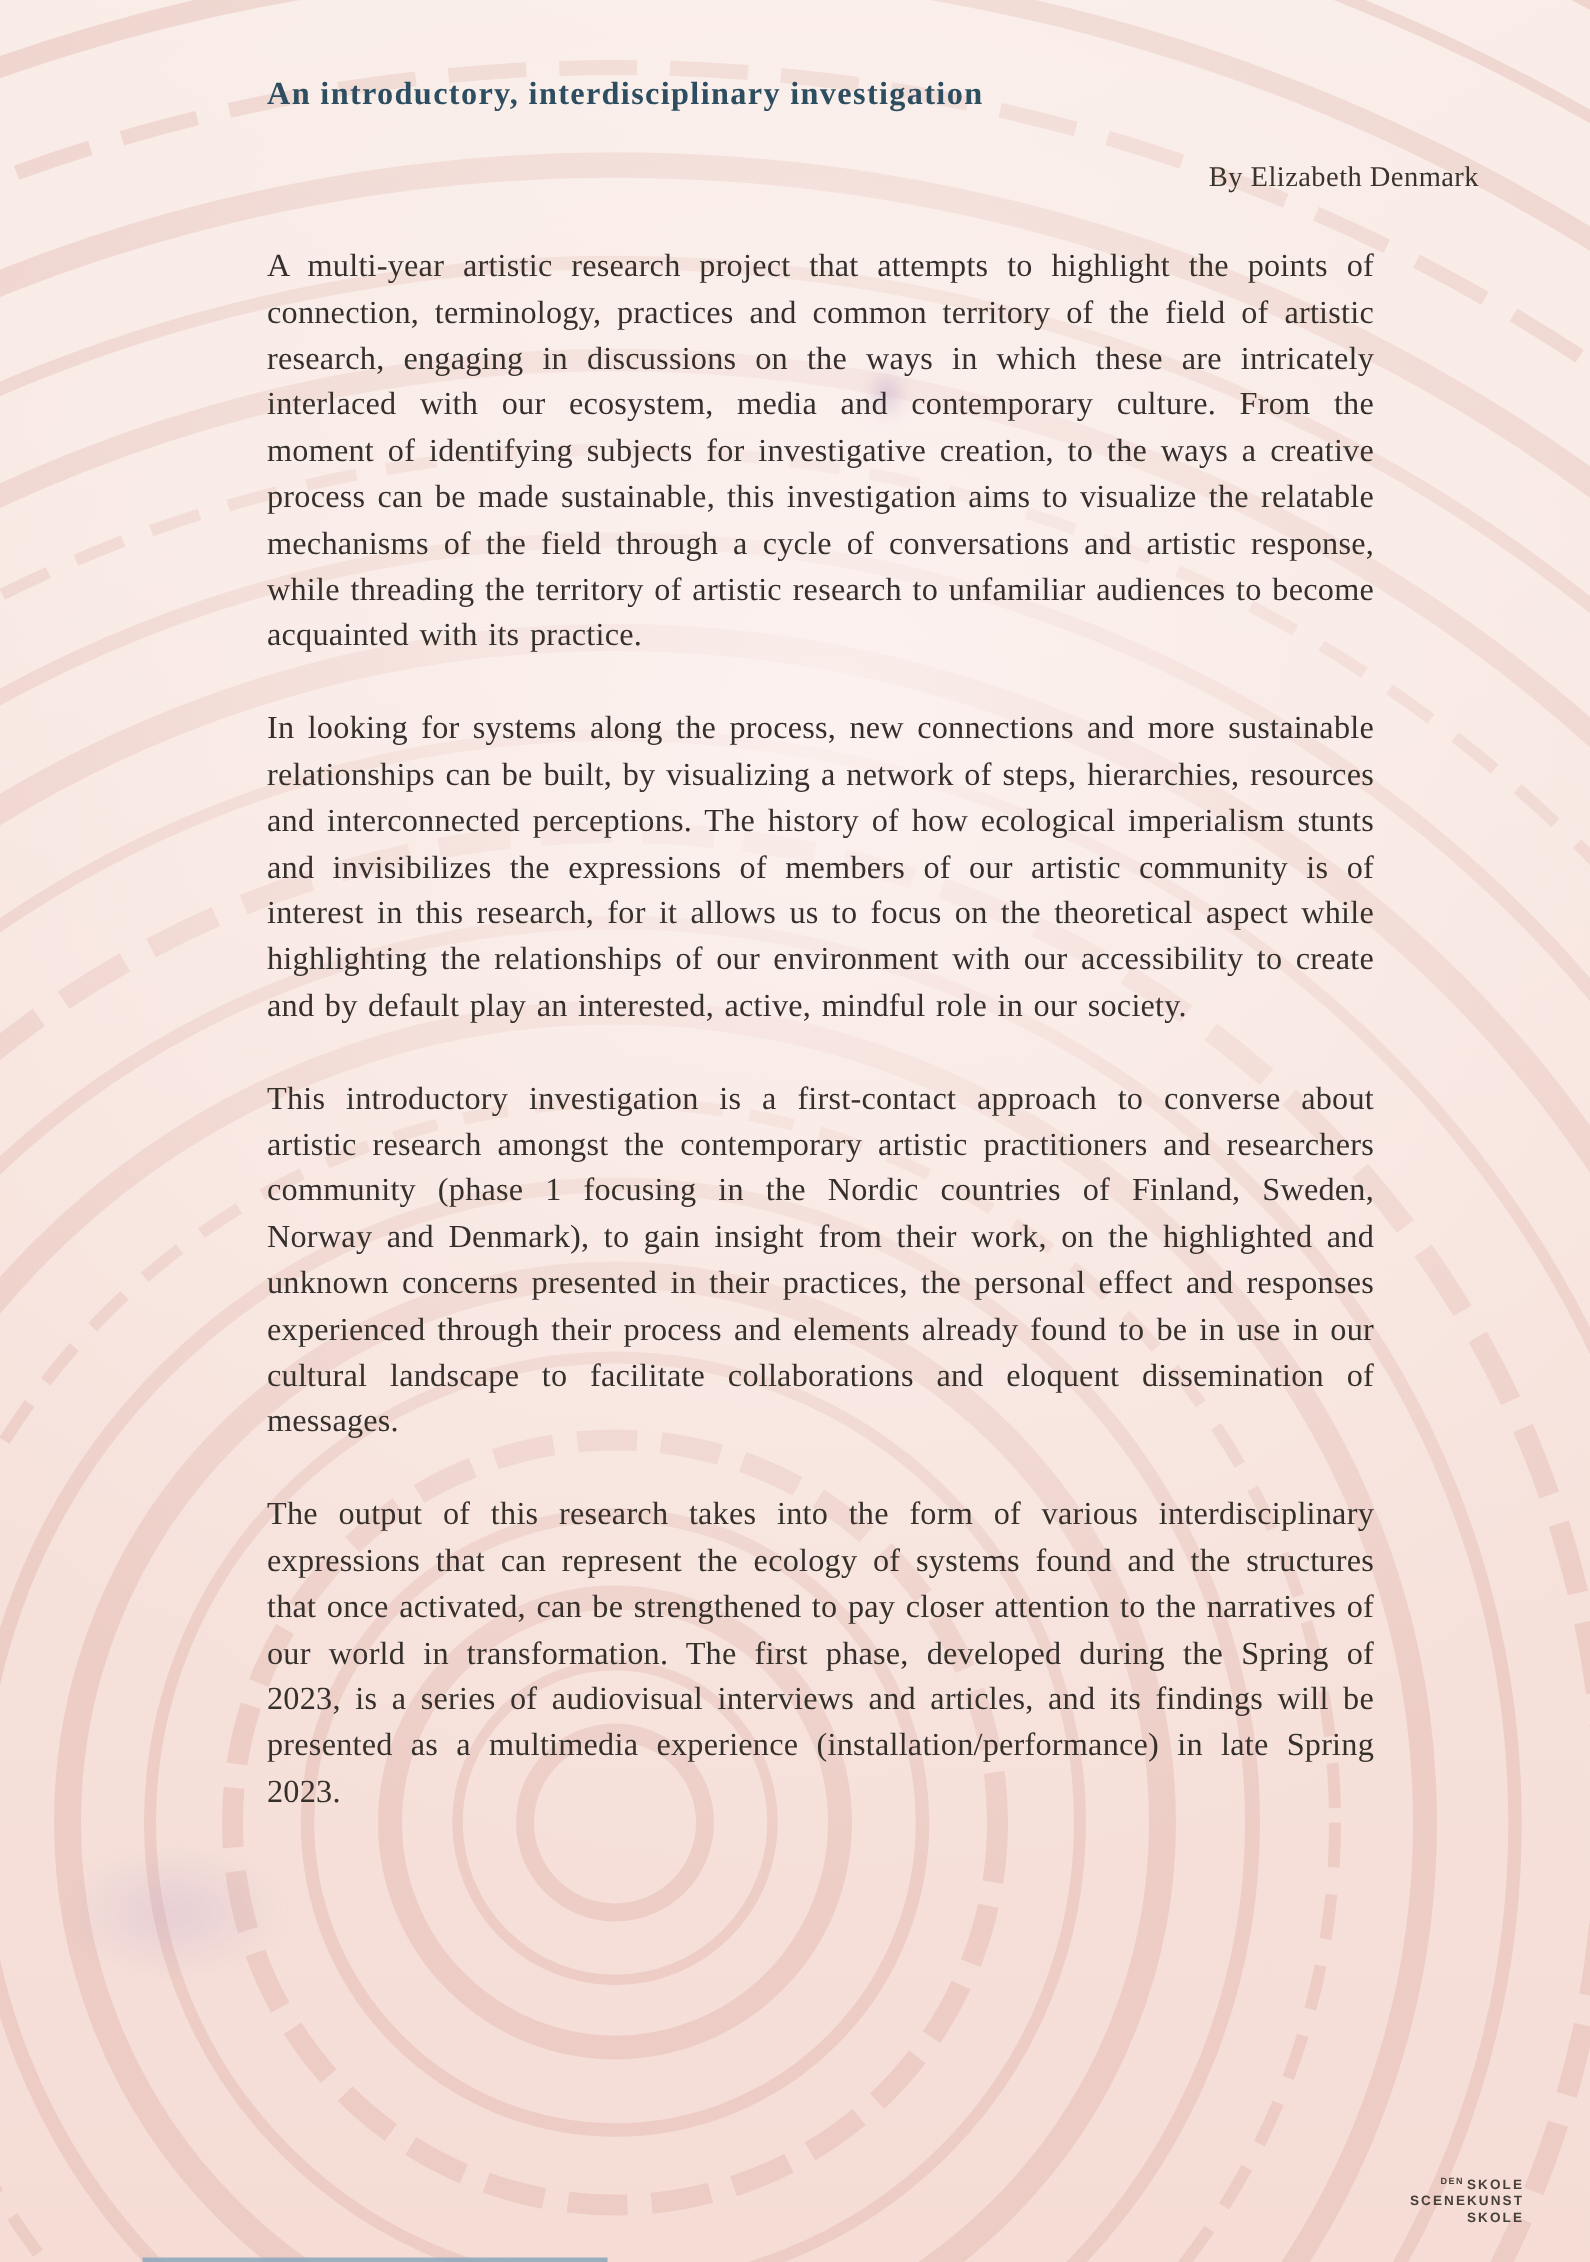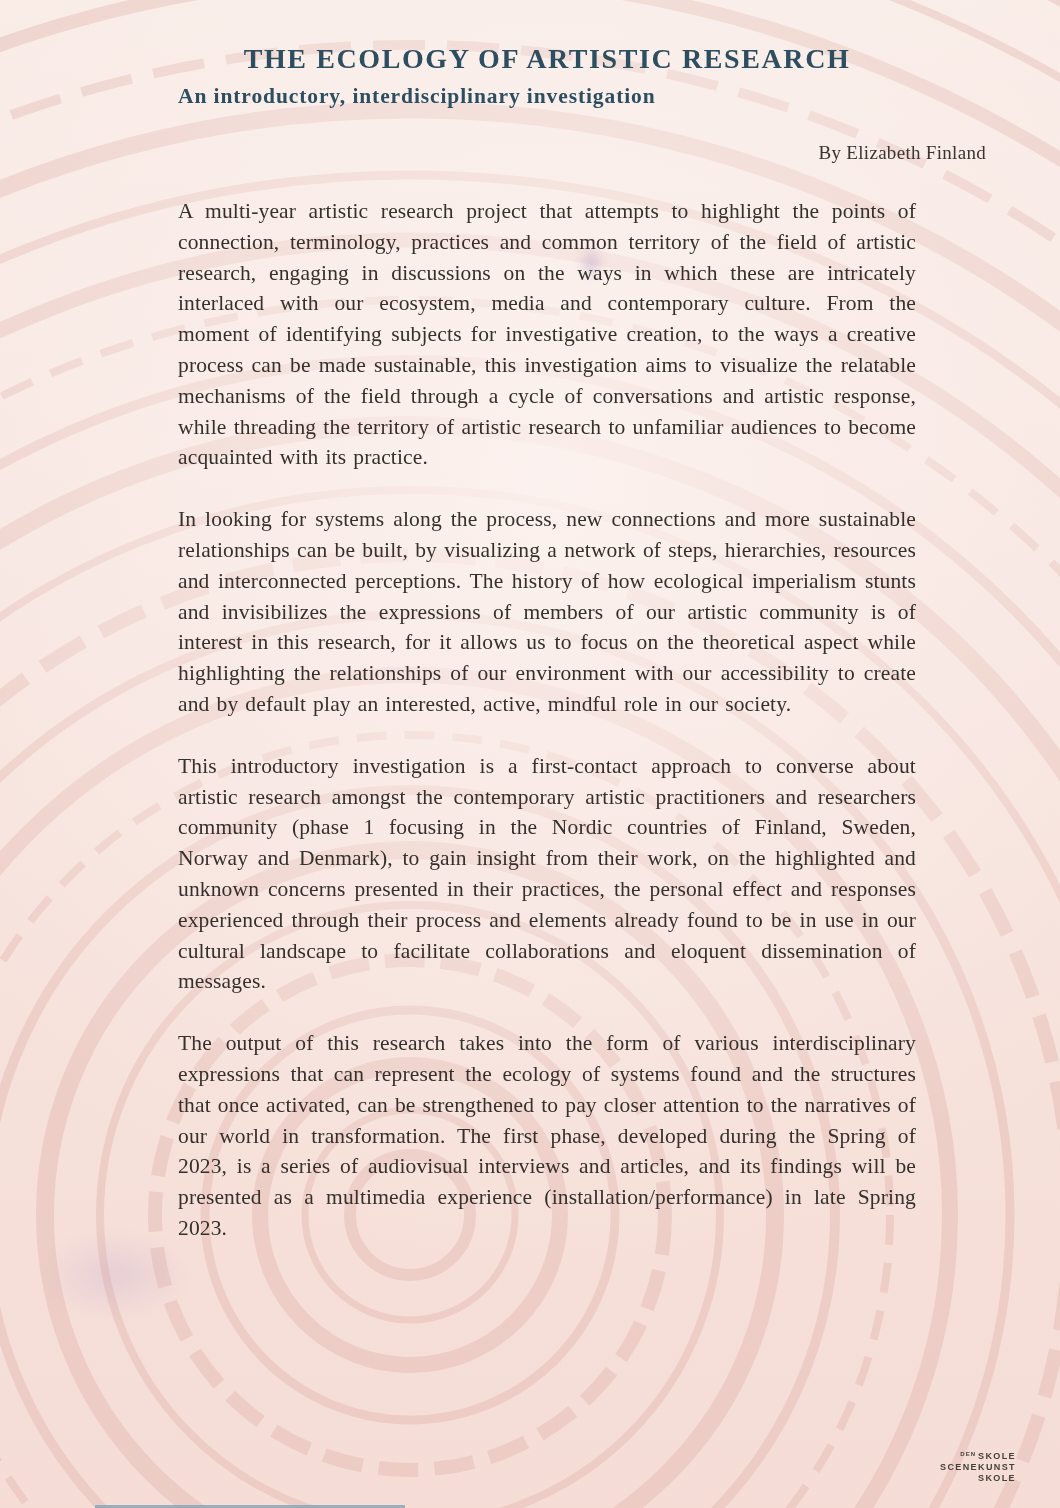--- a/index.html
+++ b/index.html
@@ -147,23 +147,22 @@
       <circle cx="410" cy="1215" r="1310" stroke-width="8"></circle>
       <circle cx="410" cy="1215" r="1380" stroke-width="16"></circle>
     </g>
   </svg>
 
   <div class="wash"></div>
   <div class="smudge s1"></div>
   <div class="smudge s2"></div>
 
   <div class="content">
-    <h1 class="title">THE ECOLOGY OF ARTISTIC RESEARCH</h1>
     <h2 class="subtitle">An introductory, interdisciplinary investigation</h2>
-    <div class="byline">By Elizabeth Finland</div>
+    <div class="byline">By Elizabeth Denmark</div>
 
     <div class="body-text">
       <p>A multi-year artistic research project that attempts to highlight the points of connection, terminology, practices and common territory of the field of artistic research, engaging in discussions on the ways in which these are intricately interlaced with our ecosystem, media and contemporary culture. From the moment of identifying subjects for investigative creation, to the ways a creative process can be made sustainable, this investigation aims to visualize the relatable mechanisms of the field through a cycle of conversations and artistic response, while threading the territory of artistic research to unfamiliar audiences to become acquainted with its practice.</p>
       <p>In looking for systems along the process, new connections and more sustainable relationships can be built, by visualizing a network of steps, hierarchies, resources and interconnected perceptions. The history of how ecological imperialism stunts and invisibilizes the expressions of members of our artistic community is of interest in this research, for it allows us to focus on the theoretical aspect while highlighting the relationships of our environment with our accessibility to create and by default play an interested, active, mindful role in our society.</p>
       <p>This introductory investigation is a first-contact approach to converse about artistic research amongst the contemporary artistic practitioners and researchers community (phase 1 focusing in the Nordic countries of Finland, Sweden, Norway and Denmark), to gain insight from their work, on the highlighted and unknown concerns presented in their practices, the personal effect and responses experienced through their process and elements already found to be in use in our cultural landscape to facilitate collaborations and eloquent dissemination of messages.</p>
       <p>The output of this research takes into the form of various interdisciplinary expressions that can represent the ecology of systems found and the structures that once activated, can be strengthened to pay closer attention to the narratives of our world in transformation. The first phase, developed during the Spring of 2023, is a series of audiovisual interviews and articles, and its findings will be presented as a multimedia experience (installation/performance) in late Spring 2023.</p>
     </div>
   </div>
 
   <div class="logo">

